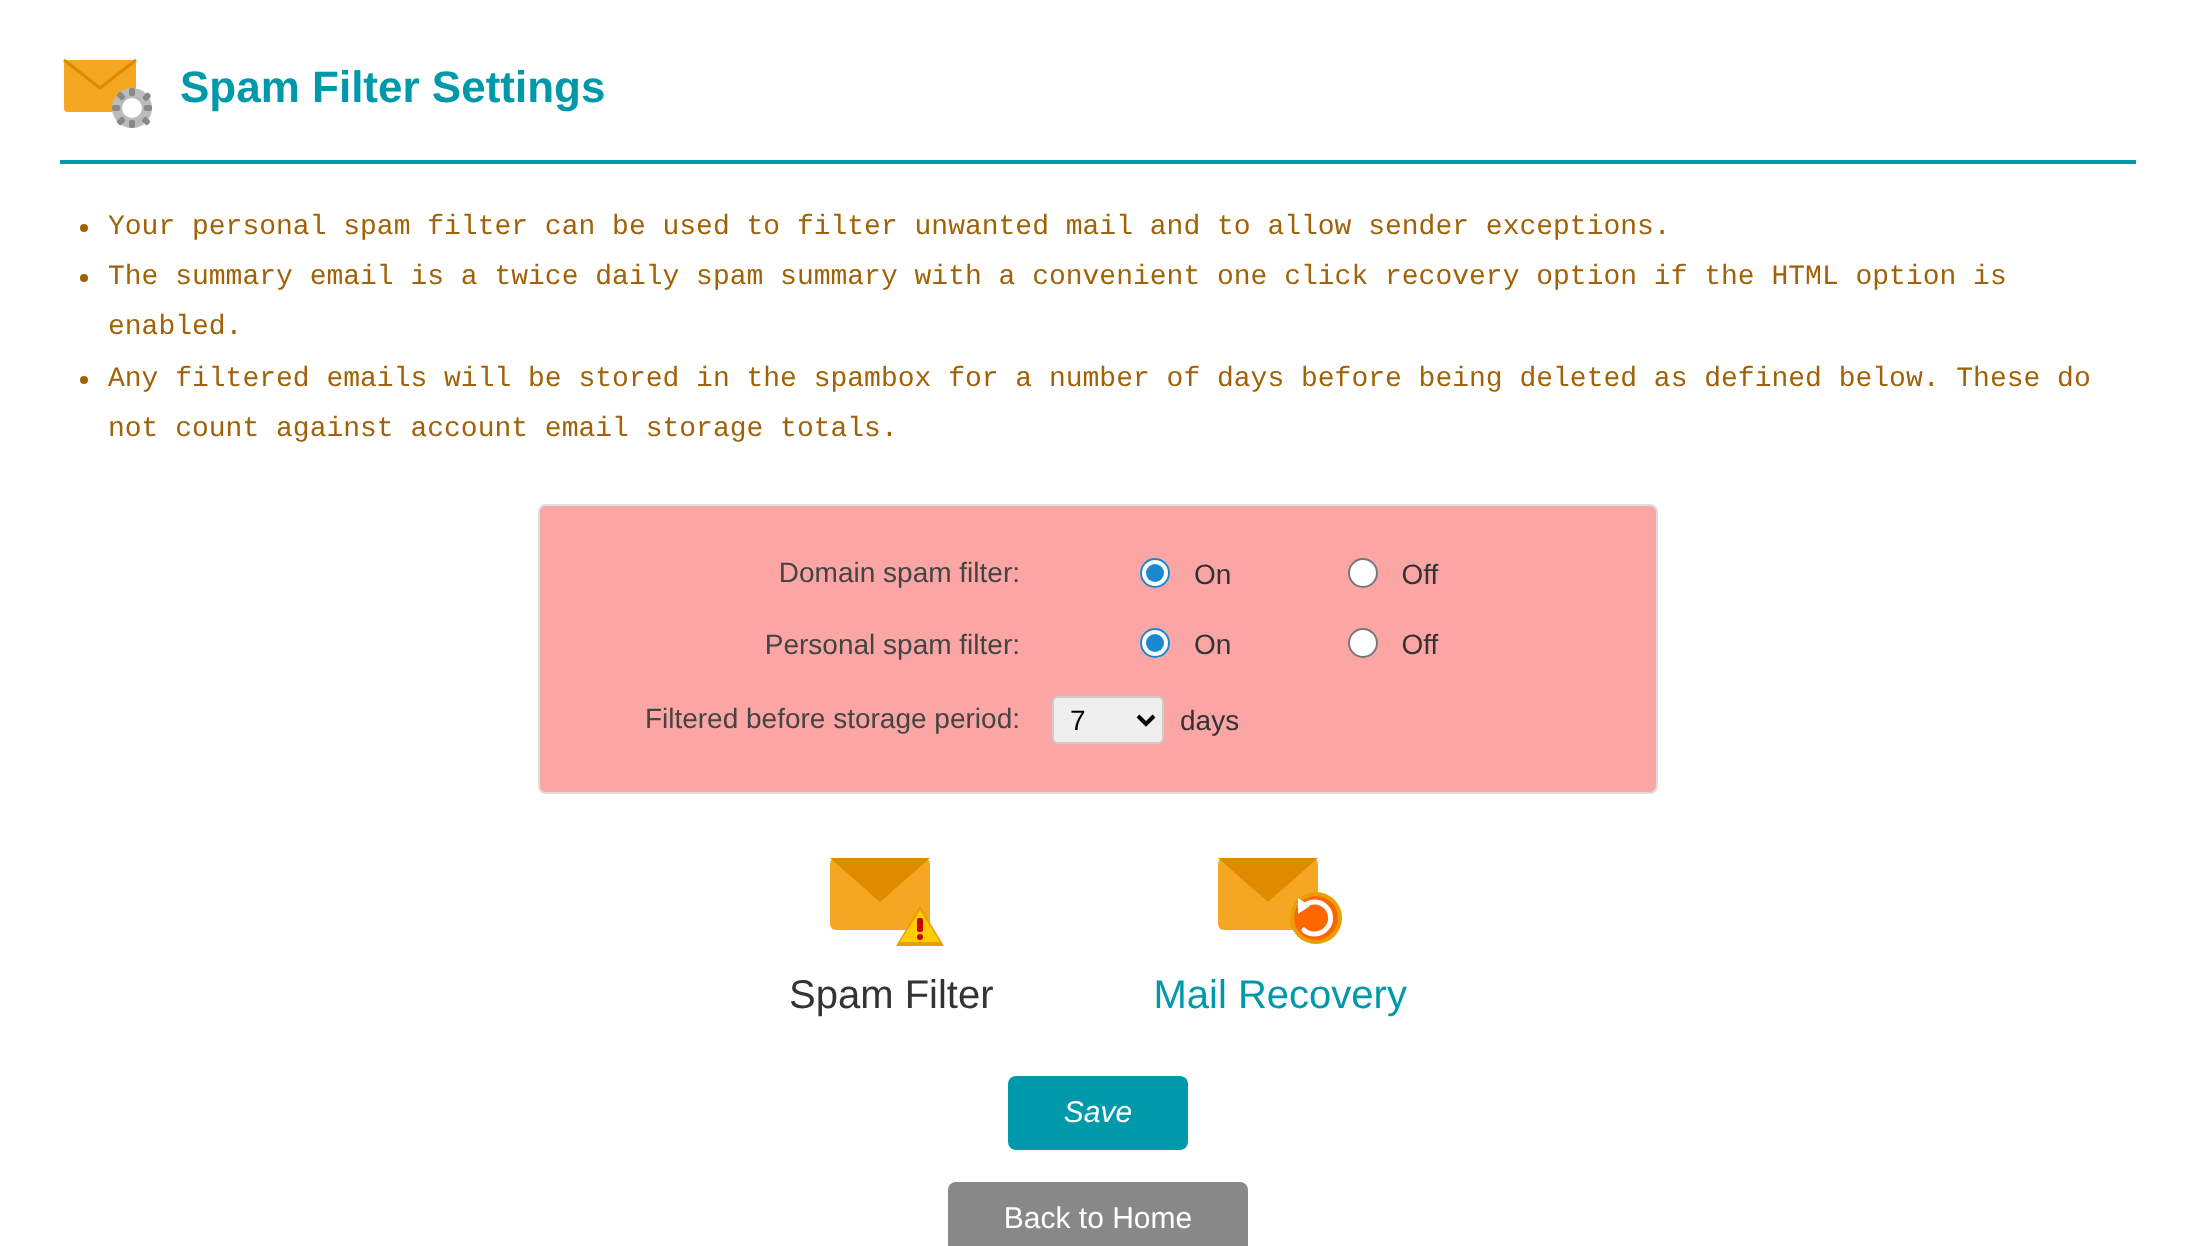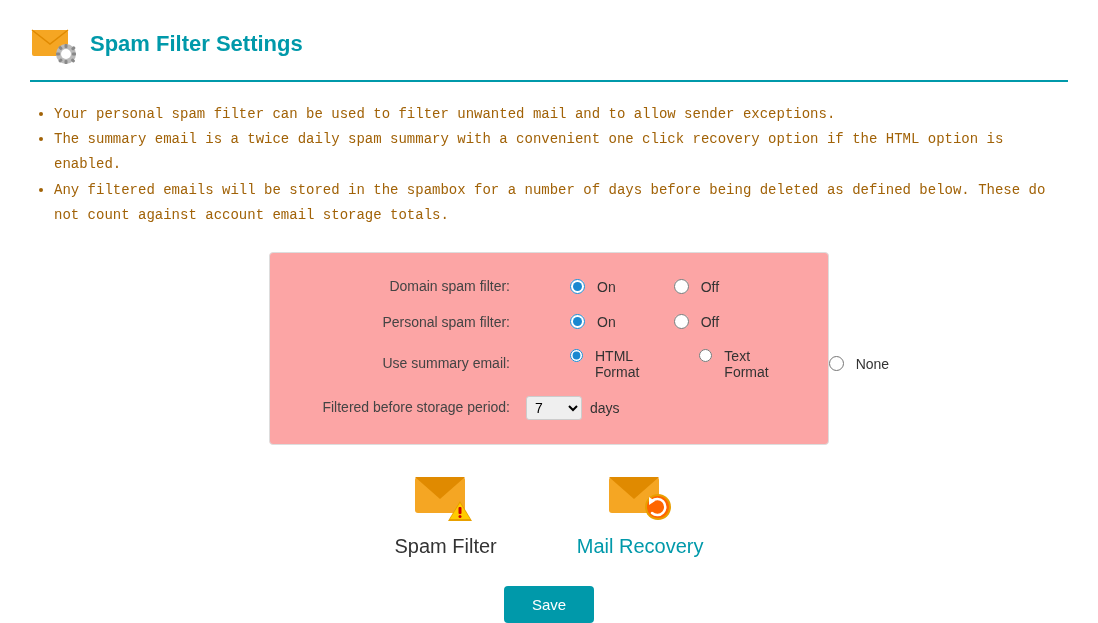--- a/index.html
+++ b/index.html
@@ -120,20 +120,21 @@
     }
     .btn-save {
       background: #0099aa;
       color: #fff;
       border: none;
       border-radius: 4px;
       padding: 10px 28px;
       font-size: 15px;
       cursor: pointer;
       min-width: 80px;
+      font-style: italic;
     }
     .btn-back {
       background: #888;
       color: #fff;
       border: none;
       border-radius: 4px;
       padding: 10px 28px;
       font-size: 15px;
       cursor: pointer;
       min-width: 120px;
@@ -192,37 +193,20 @@
         <input type="radio" name="personal_filter" value="on" checked="" style="">
         <span>On</span>
       </label>
       <label class="radio-option">
         <input type="radio" name="personal_filter" value="off" style="">
         <span>Off</span>
       </label>
     </div>
   </div>
 
-  <div class="setting-row">
-    <div class="setting-label">Use summary email:</div>
-    <div class="radio-group">
-      <label class="radio-option">
-        <input type="radio" name="summary_email" value="html" checked="" style="">
-        <span>HTML Format</span>
-      </label>
-      <label class="radio-option">
-        <input type="radio" name="summary_email" value="text" style="">
-        <span>Text Format</span>
-      </label>
-      <label class="radio-option">
-        <input type="radio" name="summary_email" value="none" style="">
-        <span>None</span>
-      </label>
-    </div>
-  </div>
 
   <div class="setting-row">
     <div class="setting-label">Filtered before storage period:</div>
     <div class="select-days">
       <select class="days-select">
         <option value="1">1</option>
         <option value="2">2</option>
         <option value="3">3</option>
         <option value="4">4</option>
         <option value="5">5</option>

